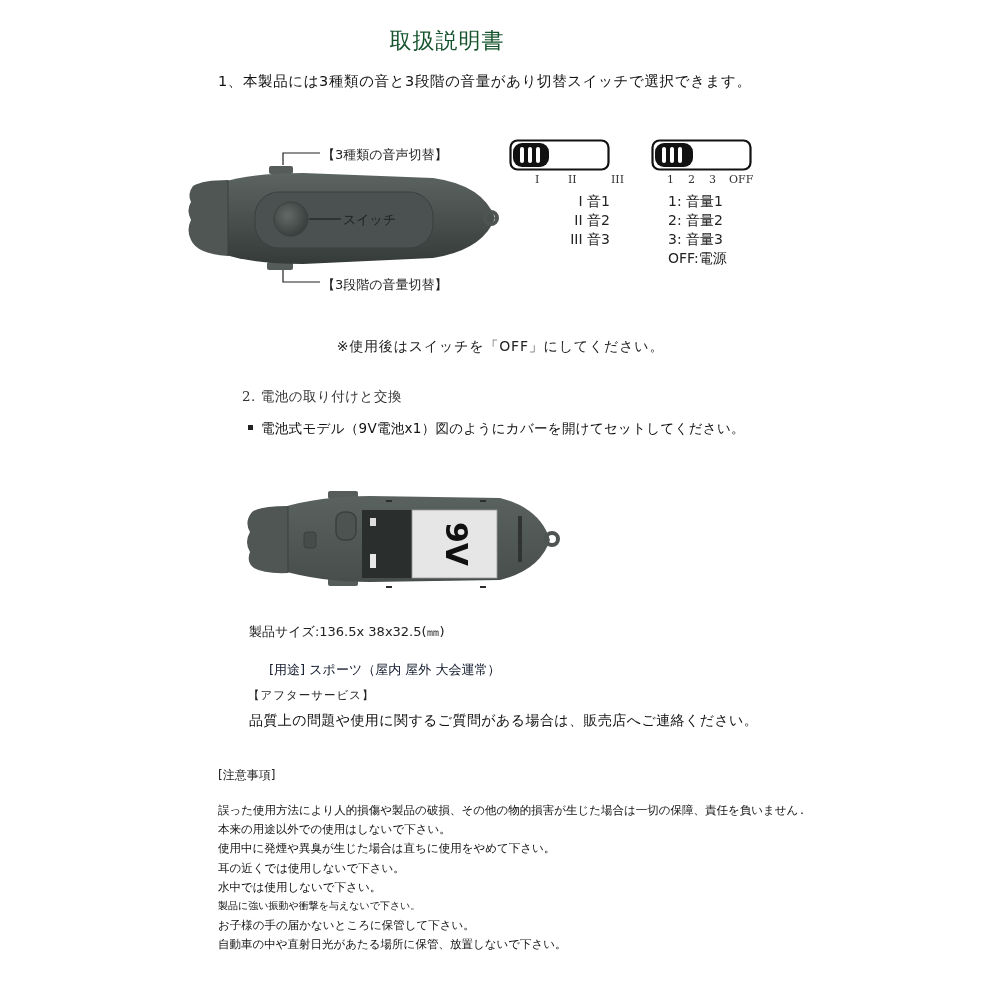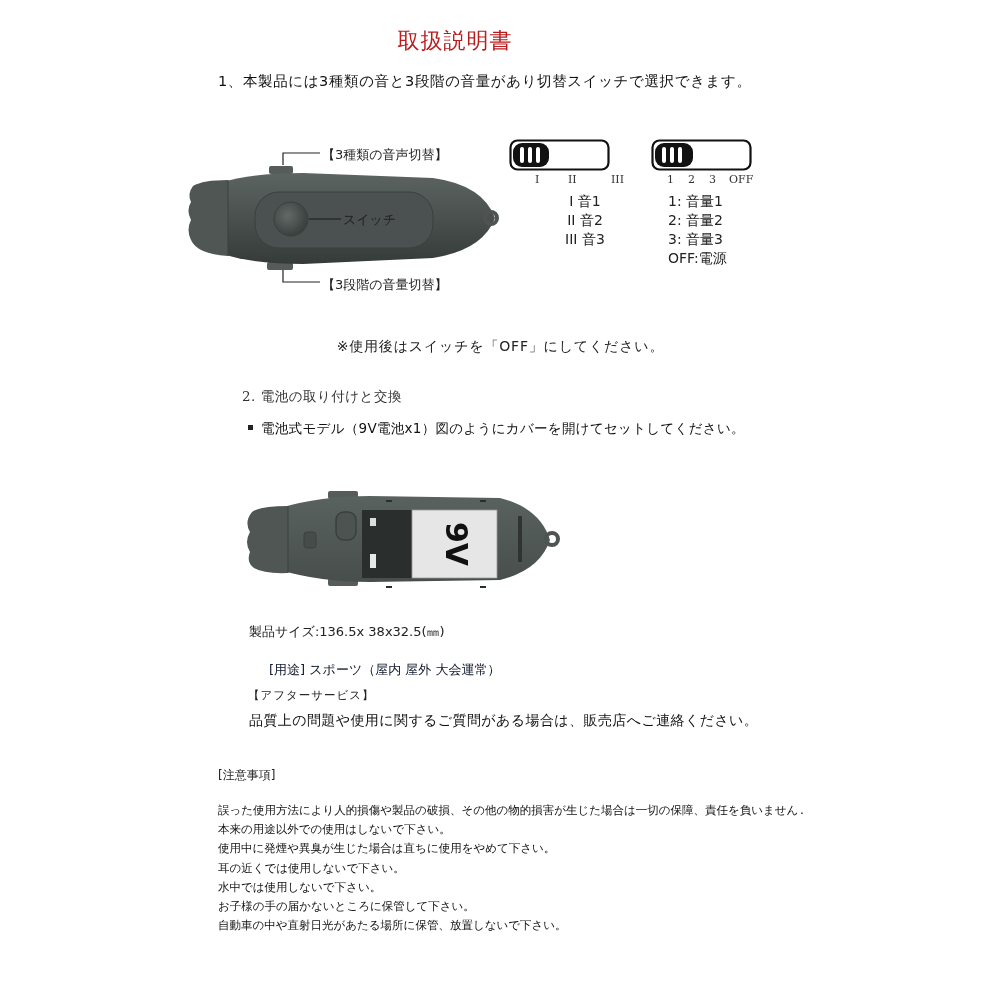--- a/index.html
+++ b/index.html
@@ -2,35 +2,35 @@
 <html><head>
 <meta charset="utf-8">
 <style>
   html, body { margin: 0; padding: 0; background: #ffffff; }
   body {
     width: 1001px; height: 1001px; position: relative; overflow: hidden;
     font-family: "DejaVu Sans", "Liberation Sans", sans-serif; color: #111;
   }
   .abs { position: absolute; white-space: nowrap; }
   .title {
-    left: 16px; width: 878px; top: 26px; text-align: center;
+    left: 8px; width: 878px; top: 26px; text-align: center;
     font-family: "DejaVu Serif", "Liberation Serif", serif;
-    font-size: 22px; color: #b91c1c; letter-spacing: 1px;
+    font-size: 22px; color: #14532d; letter-spacing: 1px;
   }
   .intro { left: 218px; top: 72px; font-size: 14.5px; letter-spacing: 0.6px; color: #111; }
 
   
   .device1 { left: 183px; top: 140px; width: 330px; height: 160px; }
   .label-top { left: 322px; top: 146px; font-size: 13px; color: #222; }
   .label-bot { left: 322px; top: 276px; font-size: 13px; color: #222; }
   .label-switch { left: 343px; top: 211px; font-size: 13px; color: #222; }
 
   
   .sw-label-row { font-family: "DejaVu Serif", "Liberation Serif", serif; font-size: 11px; color: #333; }
-  .opt { font-size: 14px; color: #222; text-align: center; line-height: 19px; }
+  .opt { font-size: 14px; color: #222; text-align: right; line-height: 19px; }
   .vol { font-size: 14px; color: #222; text-align: left; line-height: 19px; }
 
   .note { left: 0; width: 1001px; top: 338px; text-align: center; font-size: 14px; color: #222; letter-spacing: 0.8px; }
   .sec2 { left: 222px; top: 388px; font-family: "DejaVu Serif", "Liberation Serif", serif; font-size: 13.5px; color: #333; letter-spacing: 0.5px; margin-left: 20px; }
   .bullet-line { left: 248px; top: 420px; font-size: 13.5px; color: #111; letter-spacing: 0.3px; }
   .bullet-sq { display: inline-block; width: 5px; height: 5px; background: #222; margin-right: 8px; vertical-align: middle; position: relative; top: -2px; }
 
   .device2 { left: 240px; top: 478px; width: 330px; height: 120px; }
 
   .size { left: 249px; top: 623px; font-size: 13px; color: #222; }
@@ -162,15 +162,16 @@
 <div class="abs after">【アフターサービス】</div>
 <div class="abs contact">品質上の問題や使用に関するご質問がある場合は、販売店へご連絡ください。</div>
 
 <div class="abs caution-title">[注意事項]</div>
 <div class="abs cautions">
   <div>誤った使用方法により人的損傷や製品の破損、その他の物的損害が生じた場合は一切の保障、責任を負いません.</div>
   <div>本来の用途以外での使用はしないで下さい。</div>
   <div>使用中に発煙や異臭が生じた場合は直ちに使用をやめて下さい。</div>
   <div>耳の近くでは使用しないで下さい。</div>
   <div>水中では使用しないで下さい。</div>
+  <div class="small">製品に強い振動や衝撃を与えないで下さい。</div>
   <div>お子様の手の届かないところに保管して下さい。</div>
   <div>自動車の中や直射日光があたる場所に保管、放置しないで下さい。</div>
 </div>
 
 </body></html>

